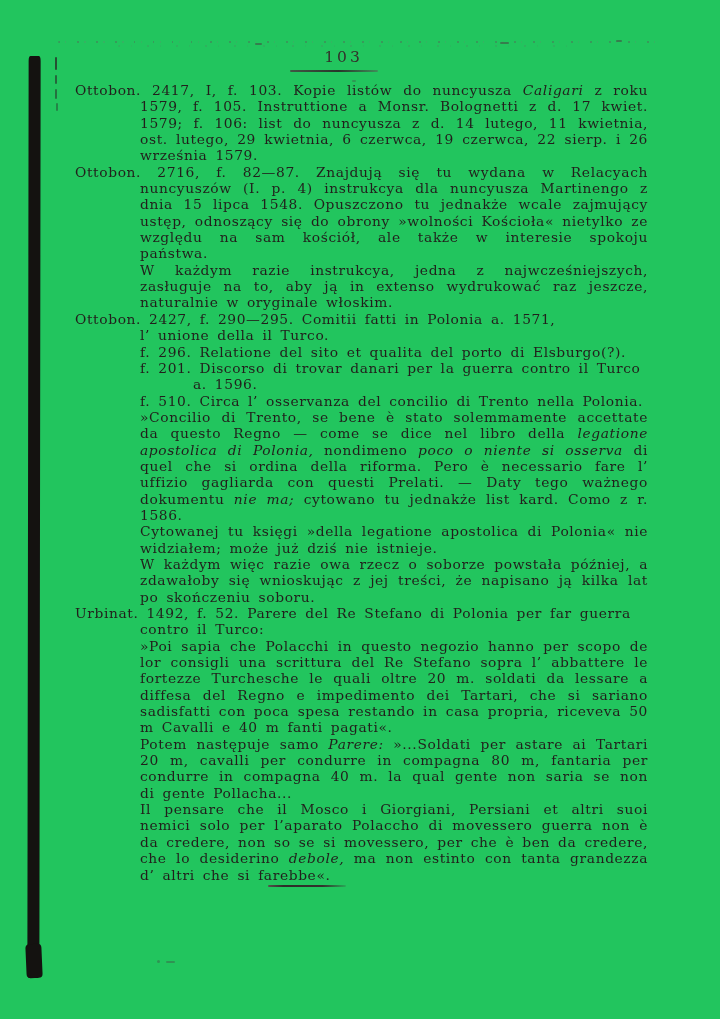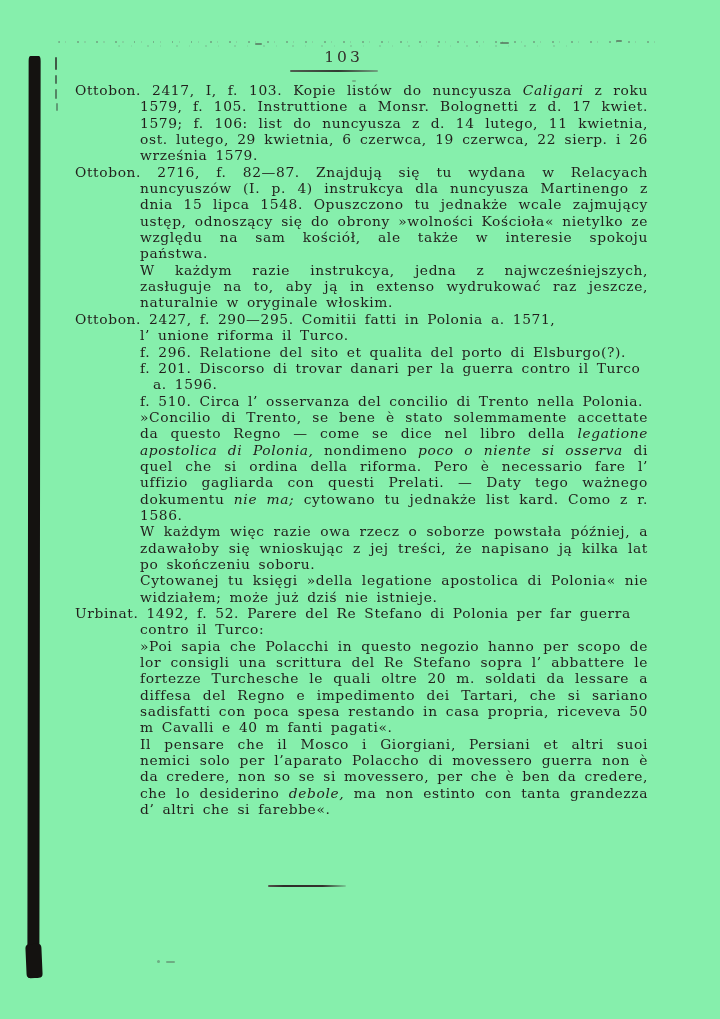--- a/index.html
+++ b/index.html
@@ -1,19 +1,19 @@
 <!DOCTYPE html>
 <html><head>
 <meta charset="utf-8">
 <style>
   html,body{margin:0;padding:0;background:#e8e8e6;}
   .page{
     position:relative;
     width:720px;height:1019px;
-    background:#86efac;
+    background:#22c55e;
     overflow:hidden;
     font-family:"DejaVu Serif","Liberation Serif",serif;
     color:#221f1c;
   }
   
   .binding-bar{
     position:absolute;left:28px;top:56px;width:12px;height:922px;
     background:#141210;border-radius:2px/5px;transform:rotate(.08deg);
   }
   .binding-bar-foot{
@@ -56,21 +56,21 @@
   }
   
   .content{
     position:absolute;left:75px;top:82px;width:573px;
     font-size:13.8px;line-height:16.35px;
     letter-spacing:.62px;word-spacing:3px;
     hyphens:none;
   }
   .content p{margin:0 0 0 65px;text-align:justify;}
   .content p.hanging{text-indent:-65px;}
-  .content p.sub2{margin-left:78px;text-align:left;}
+  .content p.sub2{margin-left:118px;text-align:left;}
   .content em{font-style:italic;}
   
   .end-rule{
     position:absolute;left:268px;top:885px;width:78px;height:2px;border-radius:1px;
     background:linear-gradient(90deg,#55524c,#2e2c29 20%,#34312d 70%,rgba(60,58,54,.2));
   }
 </style>
 </head>
 <body>
 
@@ -96,30 +96,31 @@
 
   <div class="content">
       <div>
         <p class="hanging"><span>Ottobon. 2417, I, f. 103. Kopie listów do nuncyusza </span><em>Caligari</em><span> z roku 1579, f. 105. Instruttione a Monsr. Bolognetti z d. 17 kwiet. 1579; f. 106: list do nuncyusza z d. 14 lutego, 11 kwietnia, ost. lutego, 29 kwietnia, 6 czerwca, 19 czerwca, 22 sierp. i 26 września 1579.</span></p>
       </div>
       <div>
         <p class="hanging"><span>Ottobon. 2716, f. 82—87. Znajdują się tu wydana w Relacyach nuncyuszów (I. p. 4) instrukcya dla nuncyusza Martinengo z dnia 15 lipca 1548. Opuszczono tu jednakże wcale zajmujący ustęp, odnoszący się do obrony »wolności Kościoła« nietylko ze względu na sam kościół, ale także w interesie spokoju państwa.</span></p>
         <p class="body"><span>W każdym razie instrukcya, jedna z najwcześniejszych, zasługuje na to, aby ją in extenso wydrukować raz jeszcze, naturalnie w oryginale włoskim.</span></p>
       </div>
       <div>
-        <p class="hanging"><span>Ottobon. 2427, f. 290—295. Comitii fatti in Polonia a. 1571,</span><br><span>l’ unione riforma il Turco.</span></p>
+        <p class="hanging"><span>Ottobon. 2427, f. 290—295. Comitii fatti in Polonia a. 1571,</span><br><span>l’ unione della il Turco.</span></p>
         <p class="body"><span>f. 296. Relatione del sito et qualita del porto di Elsburgo(?).</span></p>
         <p class="body"><span>f. 201. Discorso di trovar danari per la guerra contro il Turco</span></p>
         <p class="sub2"><span>a. 1596.</span></p>
         <p class="body"><span>f. 510. Circa l’ osservanza del concilio di Trento nella Polonia.</span></p>
         <p class="body"><span>»Concilio di Trento, se bene è stato solemmamente accettate da questo Regno — come se dice nel libro della </span><em>legatione apostolica di Polonia,</em><span> nondimeno </span><em>poco o niente si osserva</em><span> di quel che si ordina della riforma. Pero è necessario fare l’ uffizio gagliarda con questi Prelati. — Daty tego ważnego dokumentu </span><em>nie ma;</em><span> cytowano tu jednakże list kard. Como z r. 1586.</span></p>
+        <p class="body"><span>Cytowanej tu księgi »della legatione apostolica di Polonia« nie widziałem; może już dziś nie istnieje.</span></p>
         <p class="body"><span>W każdym więc razie owa rzecz o soborze powstała później, a zdawałoby się wnioskując z jej treści, że napisano ją kilka lat po skończeniu soboru.</span></p>
-        <p class="body"><span>Cytowanej tu księgi »della legatione apostolica di Polonia« nie widziałem; może już dziś nie istnieje.</span></p>
       </div>
       <div>
         <p class="hanging"><span>Urbinat. 1492, f. 52. Parere del Re Stefano di Polonia per far guerra</span><br><span>contro il Turco:</span></p>
         <p class="body"><span>»Poi sapia che Polacchi in questo negozio hanno per scopo de lor consigli una scrittura del Re Stefano sopra l’ abbattere le fortezze Turchesche le quali oltre 20 m. soldati da lessare a diffesa del Regno e impedimento dei Tartari, che si sariano sadisfatti con poca spesa restando in casa propria, riceveva 50 m Cavalli e 40 m fanti pagati«.</span></p>
+        <p class="body"><span>Potem następuje samo </span><em>Parere:</em><span> »...Soldati per astare ai Tartari 20 m, cavalli per condurre in compagna 80 m, fantaria per condurre in compagna 40 m. la qual gente non saria se non di gente Pollacha...</span></p>
         <p class="body"><span>Il pensare che il Mosco i Giorgiani, Persiani et altri suoi nemici solo per l’aparato Polaccho di movessero guerra non è da credere, non so se si movessero, per che è ben da credere, che lo desiderino </span><em>debole,</em><span> ma non estinto con tanta grandezza d’ altri che si farebbe«.</span></p>
       </div>
     </div>
 
   <div class="end-rule"></div>
 </div>
 
 </body></html>

